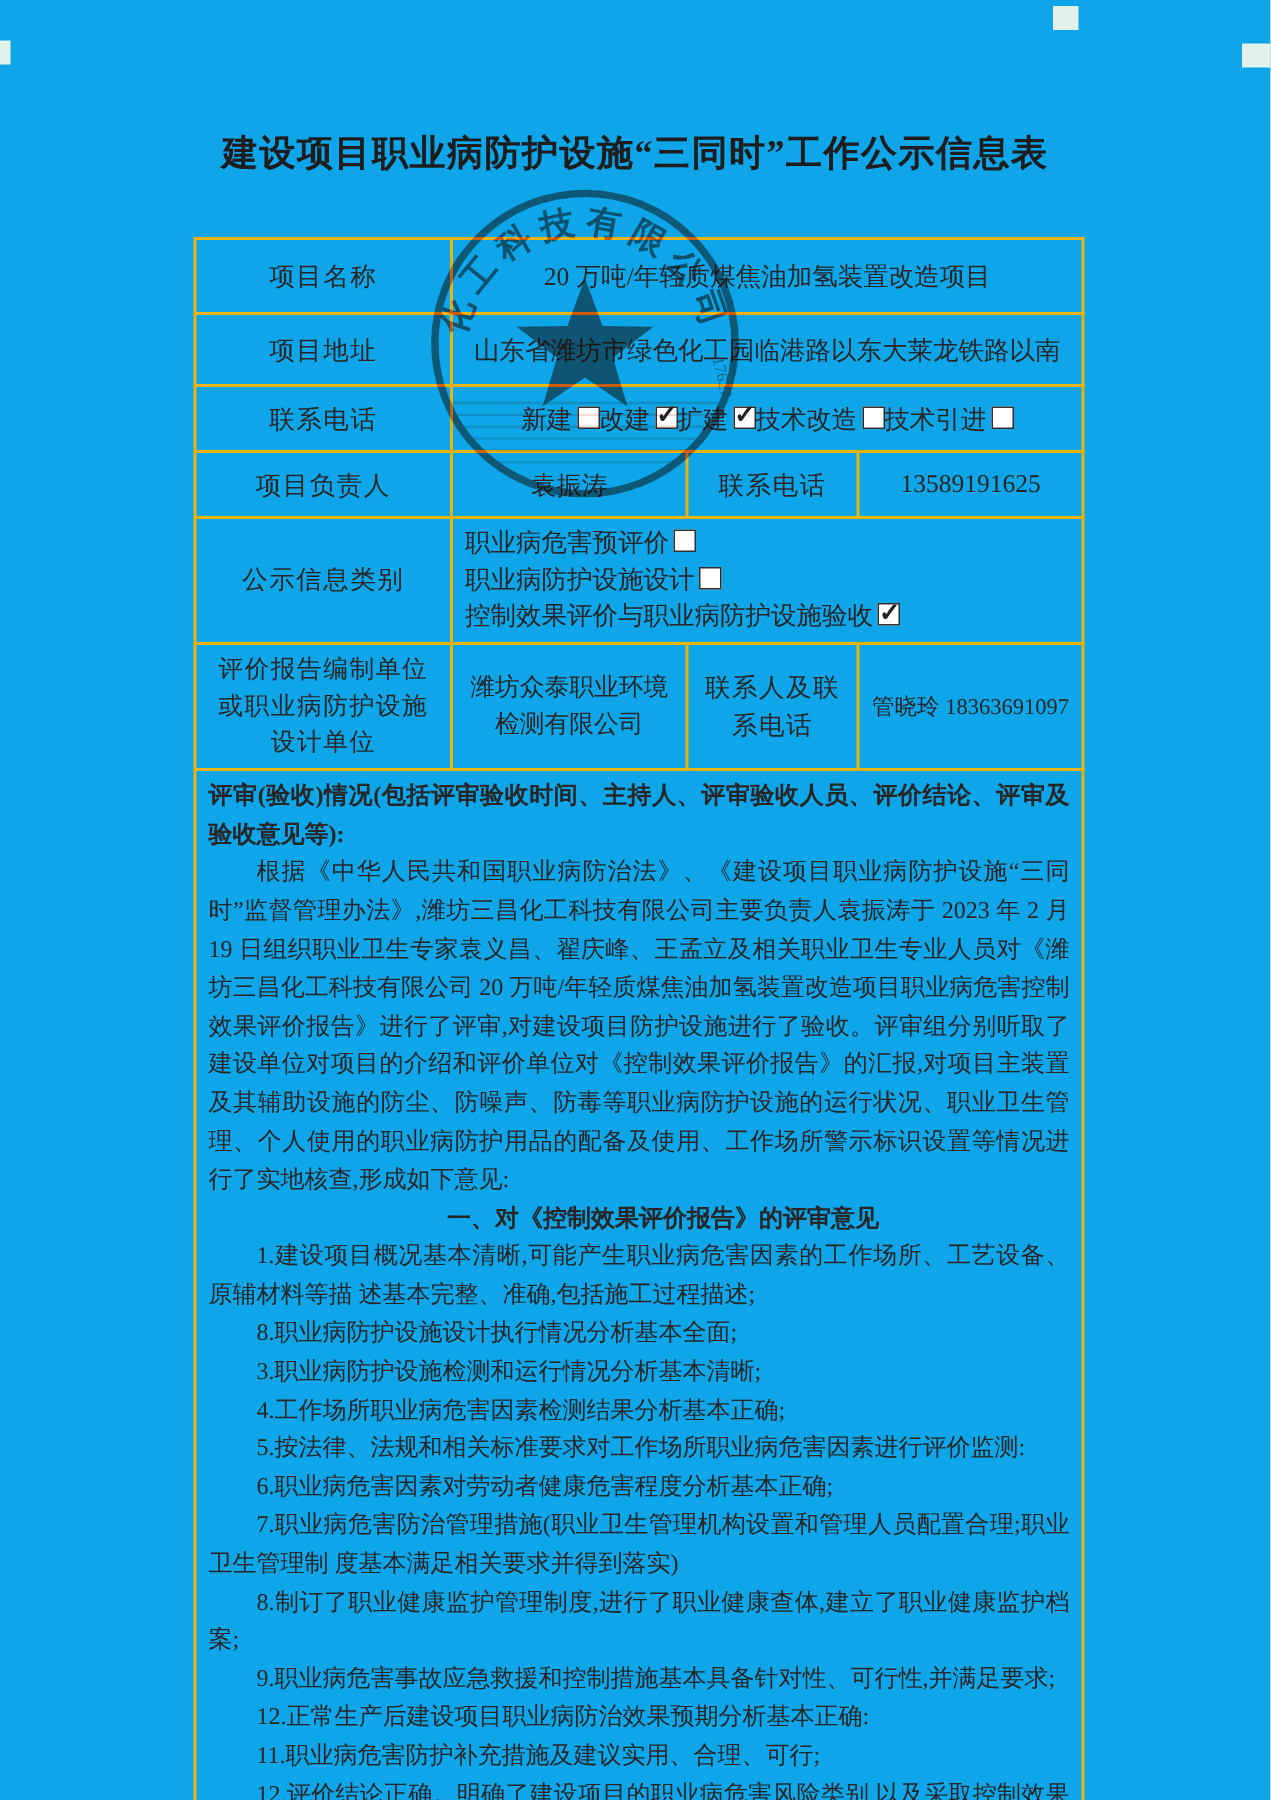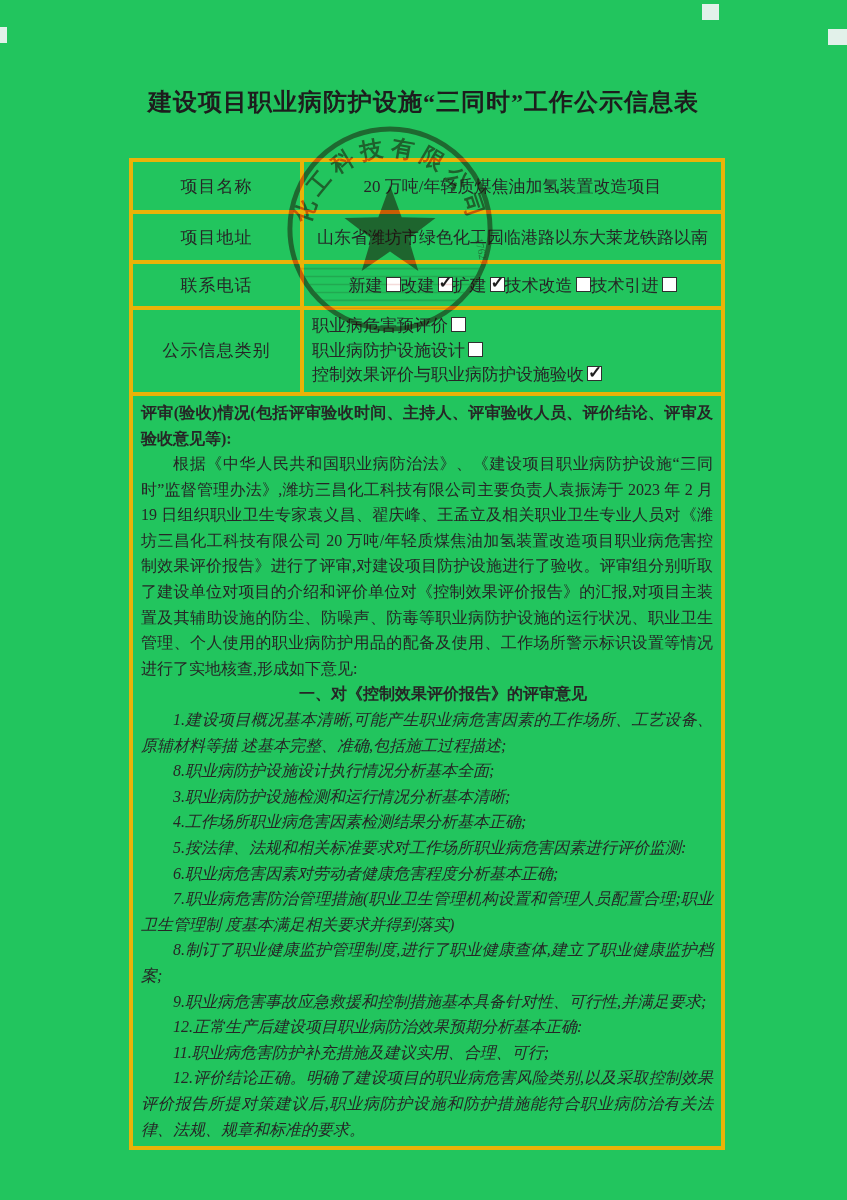--- a/index.html
+++ b/index.html
@@ -1,36 +1,36 @@
 <!DOCTYPE html>
 <html><head>
 <meta charset="utf-8">
 <style>
   html,body{margin:0;padding:0;background:#ffffff;}
   .page{
     position:relative;
     width:847px;height:1200px;
-    background:#22c55e;
+    background:#0ea5e9;
     font-family:"Liberation Serif","DejaVu Serif",serif;
     color:#2b2b2b;
     overflow:hidden;
   }
   .doc-title{
     position:absolute;left:0;top:86px;width:847px;
     text-align:center;font-size:24px;font-weight:bold;
     letter-spacing:1px;color:#1d1d1d;
   }
   table.form{
     position:absolute;left:129px;top:158px;
     width:592px;border-collapse:collapse;
     table-layout:fixed;
     font-size:17px;color:#262626;
   }
   table.form td{
-    border:4px solid #eab308;
+    border:2px solid #eab308;
     padding:4px 8px;
     vertical-align:middle;
   }
   td.lbl{text-align:center;letter-spacing:1px;}
   td.val{text-align:center;}
   tr.r1 td{height:40px;}
   tr.r2 td{height:38px;}
   tr.r3 td{height:34px;}
   tr.r4 td{height:34px;}
   tr.r5 td{height:58px;}
@@ -50,21 +50,21 @@
   }
   td.review-cell{
     vertical-align:top;text-align:left;
     padding:8px 10px 26px 10px;
     font-size:16px;line-height:1.6;
     height:612px;
   }
   .review-heading{font-weight:bold;text-align:justify;}
   .review-intro{text-indent:2em;text-align:justify;margin:0;}
   .review-subheading{font-weight:bold;text-indent:2em;margin:0;text-align:center;}
-  .review-item{text-indent:2em;text-align:justify;margin:0;font-style:italic;}
+  .review-item{text-indent:2em;text-align:justify;margin:0;}
   .small-contact{font-size:15px;letter-spacing:0;}
   .org-cell{font-size:16.5px;line-height:1.5;}
   .contact-lbl{line-height:1.5;}
   
   .stamp{
     position:absolute;left:281px;top:120px;
     width:218px;height:218px;
     pointer-events:none;
     mix-blend-mode:multiply;
     opacity:.88;
@@ -107,27 +107,39 @@
       <td class="val" colspan="3">
         <span class="opts-inline">
           <span class="opt"><span>新建</span><span class="cb"></span></span>
           <span class="opt"><span>改建</span><span class="cb checked"></span></span>
           <span class="opt"><span>扩建</span><span class="cb checked"></span></span>
           <span class="opt"><span>技术改造</span><span class="cb"></span></span>
           <span class="opt"><span>技术引进</span><span class="cb"></span></span>
         </span>
       </td>
     </tr>
+    <tr class="r4">
+      <td class="lbl">项目负责人</td>
+      <td class="val">袁振涛</td>
+      <td class="lbl">联系电话</td>
+      <td class="val">13589191625</td>
+    </tr>
     <tr class="r5">
       <td class="lbl">公示信息类别</td>
       <td colspan="3" class="opts-stack">
         <span class="opt"><span>职业病危害预评价</span><span class="cb"></span></span>
         <span class="opt"><span>职业病防护设施设计</span><span class="cb"></span></span>
         <span class="opt"><span>控制效果评价与职业病防护设施验收</span><span class="cb checked"></span></span>
       </td>
+    </tr>
+    <tr class="r6">
+      <td class="lbl" style="font-size:16.5px;line-height:1.5;">评价报告编制单位或职业病防护设施设计单位</td>
+      <td class="val org-cell">潍坊众泰职业环境检测有限公司</td>
+      <td class="lbl contact-lbl">联系人及联系电话</td>
+      <td class="val small-contact">管晓玲 18363691097</td>
     </tr>
     <tr>
       <td class="review-cell" colspan="4">
         <div class="review-heading">评审(验收)情况(包括评审验收时间、主持人、评审验收人员、评价结论、评审及验收意见等):</div>
         <p class="review-intro">根据《中华人民共和国职业病防治法》、《建设项目职业病防护设施“三同时”监督管理办法》,潍坊三昌化工科技有限公司主要负责人袁振涛于 2023 年 2 月 19 日组织职业卫生专家袁义昌、翟庆峰、王孟立及相关职业卫生专业人员对《潍坊三昌化工科技有限公司 20 万吨/年轻质煤焦油加氢装置改造项目职业病危害控制效果评价报告》进行了评审,对建设项目防护设施进行了验收。评审组分别听取了建设单位对项目的介绍和评价单位对《控制效果评价报告》的汇报,对项目主装置及其辅助设施的防尘、防噪声、防毒等职业病防护设施的运行状况、职业卫生管理、个人使用的职业病防护用品的配备及使用、工作场所警示标识设置等情况进行了实地核查,形成如下意见:</p>
         <p class="review-subheading">一、对《控制效果评价报告》的评审意见</p>
         <p class="review-item">1.建设项目概况基本清晰,可能产生职业病危害因素的工作场所、工艺设备、原辅材料等描 述基本完整、准确,包括施工过程描述;</p>
         <p class="review-item">8.职业病防护设施设计执行情况分析基本全面;</p>
         <p class="review-item">3.职业病防护设施检测和运行情况分析基本清晰;</p>
         <p class="review-item">4.工作场所职业病危害因素检测结果分析基本正确;</p>

